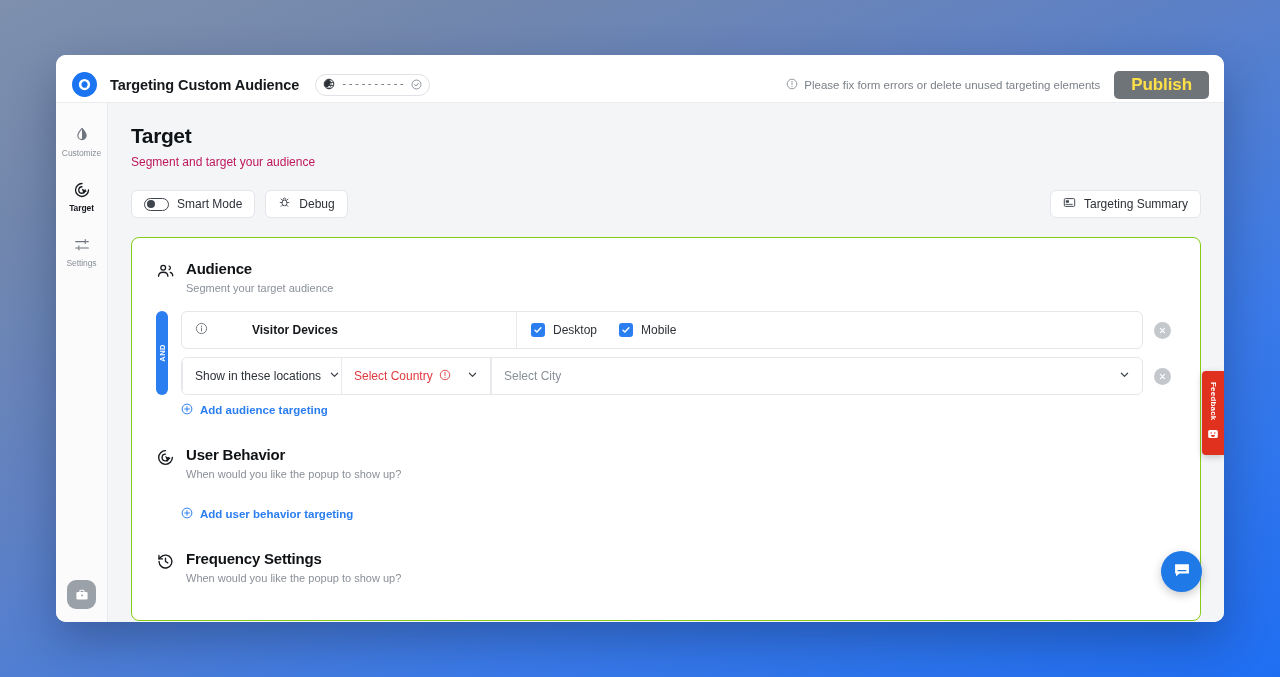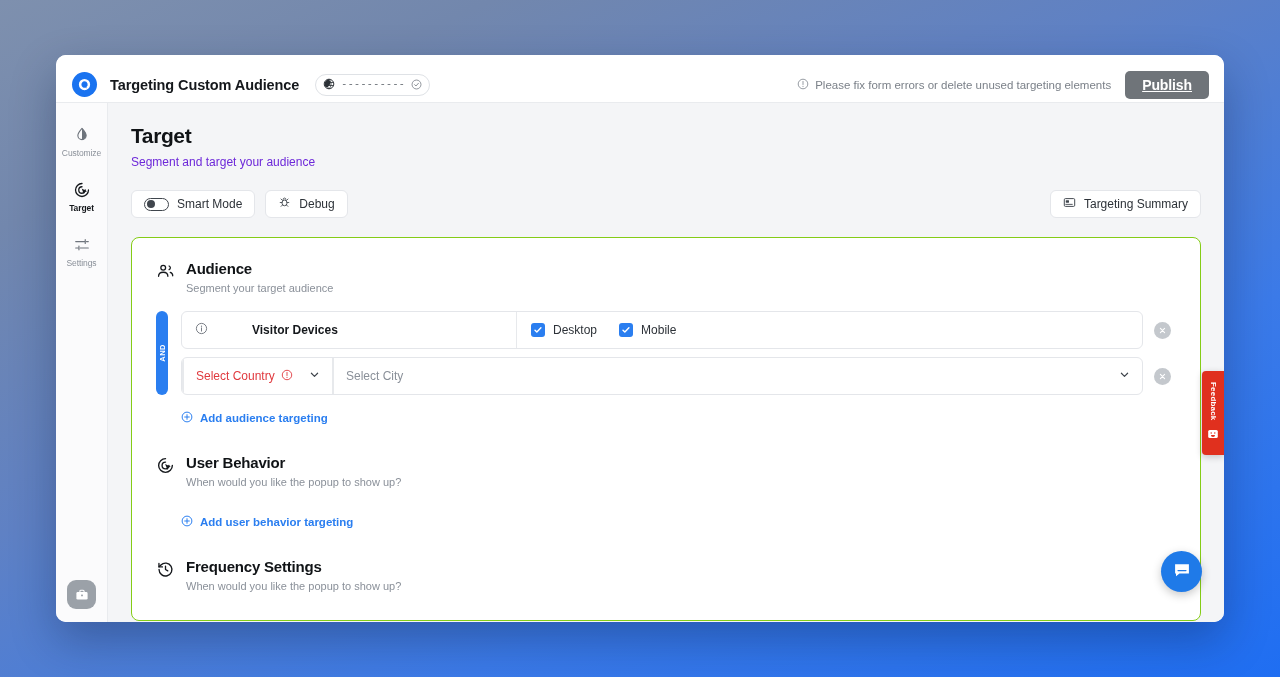--- a/index.html
+++ b/index.html
@@ -84,30 +84,29 @@
   .form-error {
     display: flex;
     align-items: center;
     gap: 6px;
     font-size: 11.5px;
     color: #7b8189;
     white-space: nowrap;
   }
   .publish-btn {
     background: #6f7479;
-    color: #ffffff;
-    font-size: 14px;
+    color: #fde047;
+    font-size: 17px;
     font-weight: bold;
     border: none;
     border-radius: 5px;
     height: 28px;
     padding: 0 17px;
     cursor: pointer;
     letter-spacing: -.1px;
-    text-decoration: underline;
   }
 
   
   .app-body { flex: 1; display: flex; min-height: 0; }
 
   .sidebar {
     width: 52px;
     min-width: 52px;
     background: #fbfbfc;
     border-right: 1px solid #e9ebee;
@@ -156,21 +155,21 @@
   }
 
   .page-title {
     font-size: 21px;
     font-weight: bold;
     color: #101316;
     letter-spacing: -.4px;
   }
   .page-sub {
     font-size: 12px;
-    color: #6d28d9;
+    color: #be185d;
     margin-top: 7px;
   }
 
   .toolbar {
     margin-top: 21px;
     display: flex;
     align-items: center;
     gap: 10px;
   }
   .chip {
@@ -322,21 +321,21 @@
     width: 17px; height: 17px;
     border-radius: 50%;
     background: #c4c8cd;
     display: flex; align-items: center; justify-content: center;
     cursor: pointer;
     flex: 0 0 auto;
     margin-right: 5px;
   }
 
   .add-link {
-    margin-top: 16px;
+    margin-top: 8px;
     margin-left: 25px;
     display: inline-flex;
     align-items: center;
     gap: 7px;
     font-size: 11.5px;
     font-weight: bold;
     color: #2a7ef0;
     cursor: pointer;
   }
 
@@ -565,20 +564,28 @@
                 <svg width="9" height="9" viewBox="0 0 12 12">
                     <path d="M3.2 3.2l5.6 5.6M8.8 3.2L3.2 8.8" stroke="#fff" stroke-width="1.5" stroke-linecap="round"></path>
                   </svg>
               </div>
             </div>
 
             <div class="trow">
               <div class="trow-box">
                 <div class="cell-divider"></div>
 
+                <div class="sel sel-w1">
+                  <span class="sel-left">Show in these locations</span>
+                  <span>
+                    <svg width="11" height="11" viewBox="0 0 12 12">
+                        <path d="M2.6 4.6L6 8l3.4-3.4" fill="none" stroke="#40464d" stroke-width="1.3" stroke-linecap="round" stroke-linejoin="round"></path>
+                      </svg>
+                  </span>
+                </div>
                 <div class="cell-divider"></div>
 
                 <div class="sel sel-w2">
                   <span class="sel-left sel-error">
                     <span>Select Country</span>
                     <span>
                       <svg width="12" height="12" viewBox="0 0 16 16">
                         <circle cx="8" cy="8" r="6.3" fill="none" stroke="#e0393e" stroke-width="1.2"></circle>
                         <path d="M8 4.6v4.1" stroke="#e0393e" stroke-width="1.2" stroke-linecap="round"></path>
                         <circle cx="8" cy="11.1" r=".78" fill="#e0393e"></circle>

